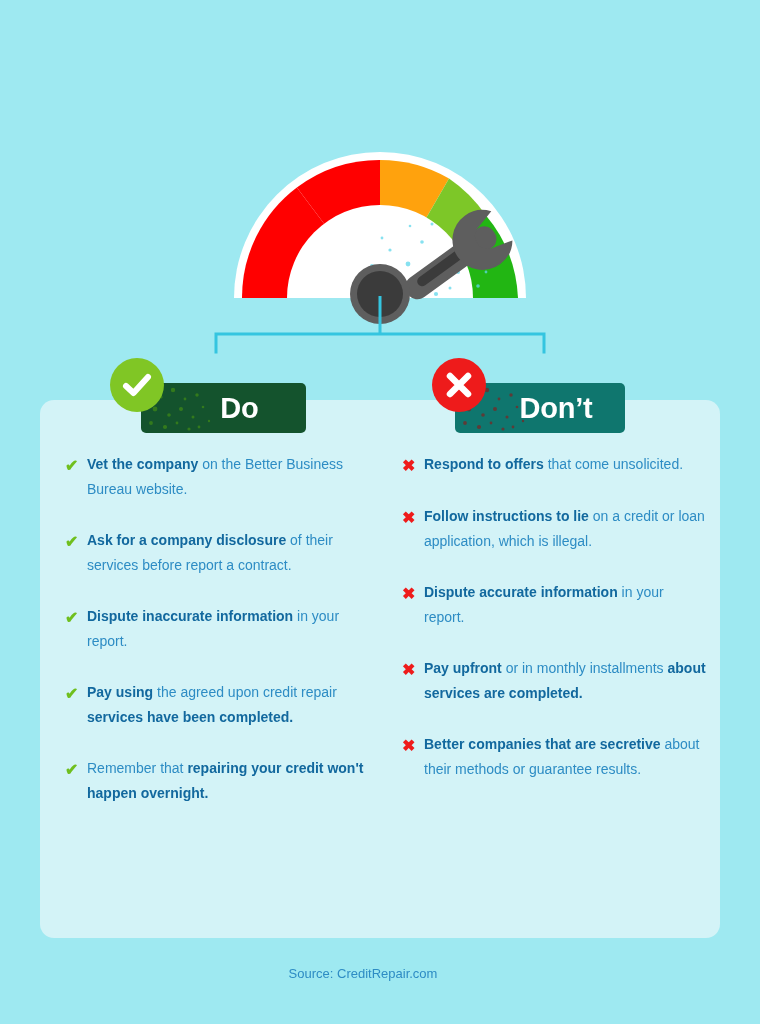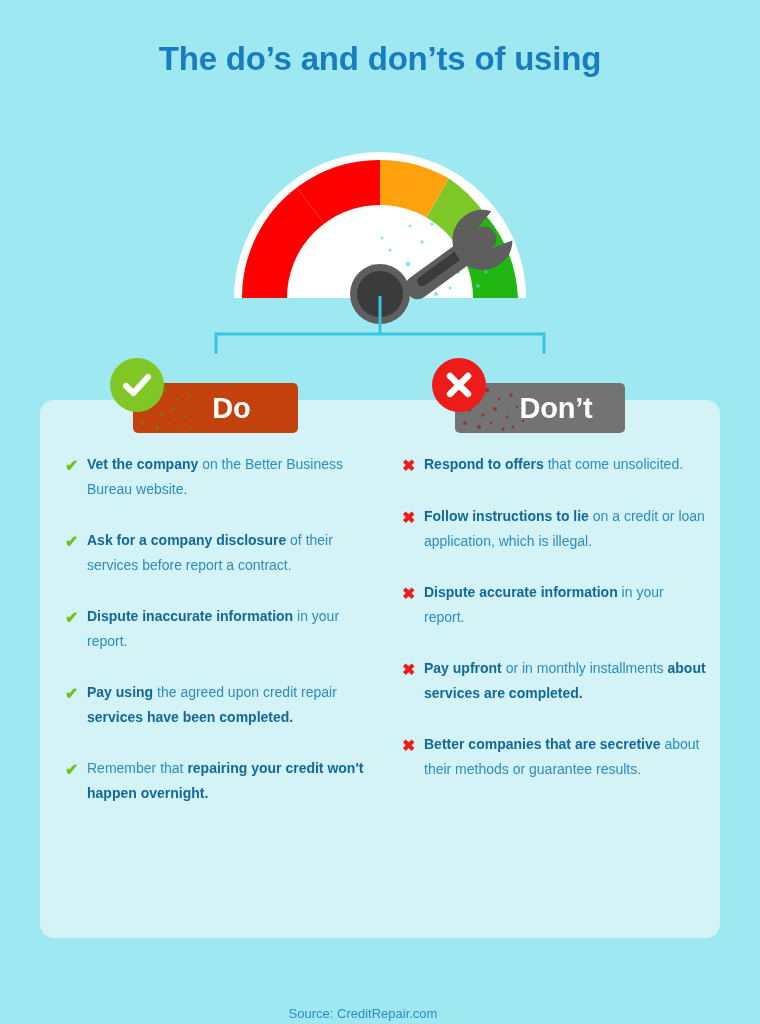--- a/index.html
+++ b/index.html
@@ -68,30 +68,30 @@
   
   .banner {
     position: absolute;
     height: 50px;
     border-radius: 5px;
     display: flex;
     align-items: center;
     overflow: hidden;
   }
   .banner-do {
-    left: 133px;
+    left: 141px;
     top: 383px;
     width: 165px;
-    background: #c2410c;
+    background: #14532d;
   }
   .banner-dont {
     left: 455px;
     top: 383px;
     width: 170px;
-    background: #737373;
+    background: #0f766e;
   }
   .banner-speckle {
     position: absolute;
     left: 0; top: 0;
     width: 78px;
     height: 50px;
     opacity: 0.55;
   }
   .banner-label {
     position: relative;
@@ -169,30 +169,28 @@
 
   
   .source {
     position: absolute;
     left: 0;
     top: 966px;
     width: 726px;
     text-align: center;
     color: #2D8CC4;
     font-size: 13px;
-    margin-top: 40px;
   }
 </style>
 </head>
 <body>
 
 <div class="page">
 
   <div class="title">
-    <span class="title-line">The do’s and don’ts of using</span>
   </div>
 
   <div class="gauge-wrap">
     <svg class="gauge-svg" width="316" height="180" viewBox="0 0 316 180">
       <defs>
         <clipPath id="topHalf">
             <rect x="0" y="0" width="316" height="152"></rect>
           </clipPath>
       </defs>
       <g clip-path="url(#topHalf)">

